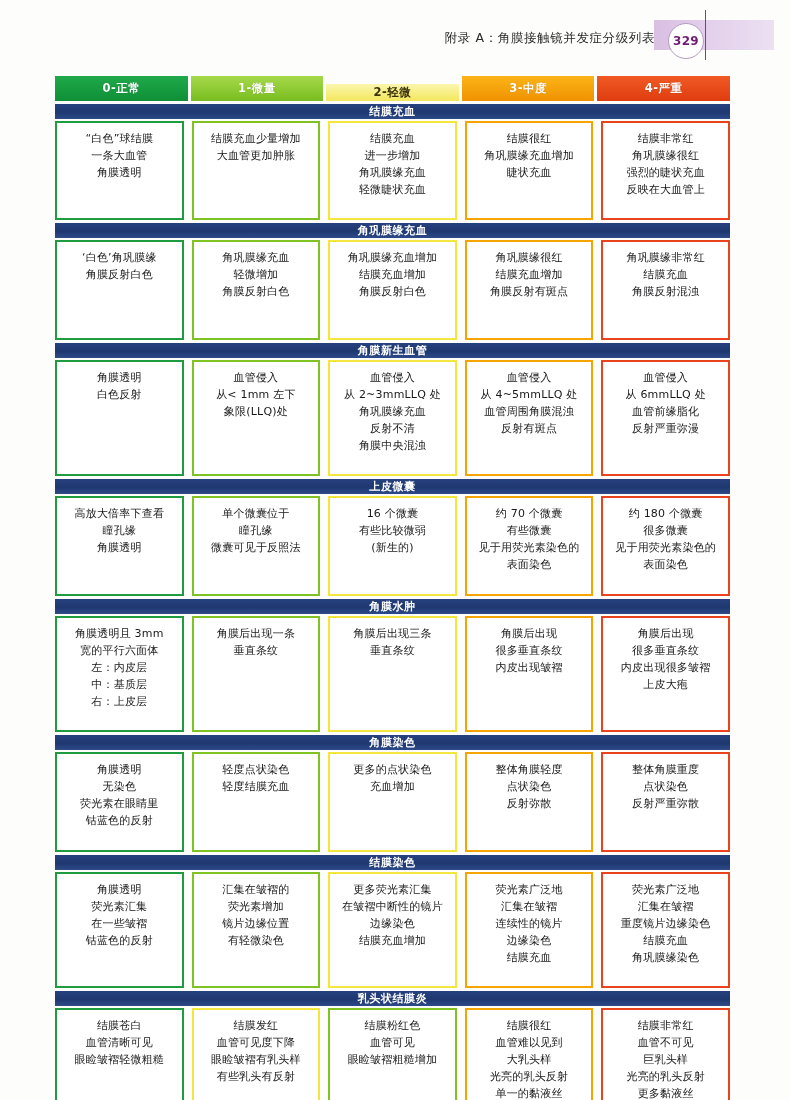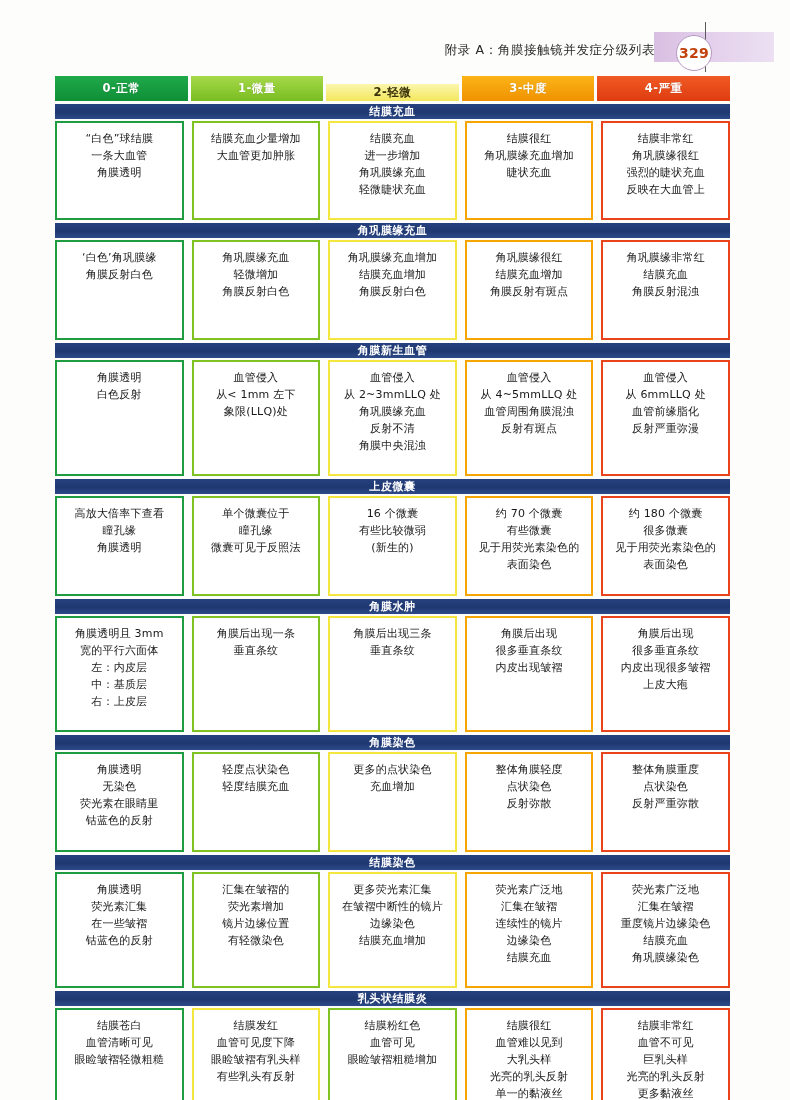--- a/index.html
+++ b/index.html
@@ -11,21 +11,21 @@
   #page {
     position: relative;
     width: 790px; height: 1100px;
     background: #fdfdfb;
     overflow: hidden;
   }
 
   
   .runhead {
     position: absolute;
-    top: 16px; left: 0; right: 0;
+    top: 4px; left: 0; right: 0;
     height: 46px;
     padding-left: 13px;
   }
   .runhead-swatch {
     position: absolute;
     top: 16px; left: 654px;
     width: 120px; height: 30px;
     background: linear-gradient(90deg,#d9bfe2 0%, #e3cfeb 45%, #ece0f2 100%);
   }
   .runhead-rule {
@@ -44,23 +44,22 @@
     letter-spacing: .6px;
   }
   .folio {
     position: absolute;
     top: 19px; left: 668px;
     width: 36px; height: 36px;
     border-radius: 50%;
     background: #ffffff;
     border: 1px solid #b49ac2;
     display: flex; align-items: center; justify-content: center;
-    font-size: 14px; font-weight: bold; color: #c2410c;
+    font-size: 12px; font-weight: bold; color: #701a75;
     letter-spacing: .3px;
-    margin-left: 8px;
   }
 
   
   .table {
     position: absolute;
     top: 76px; left: 55px;
     width: 675px;
   }
 
   .grade-header {

